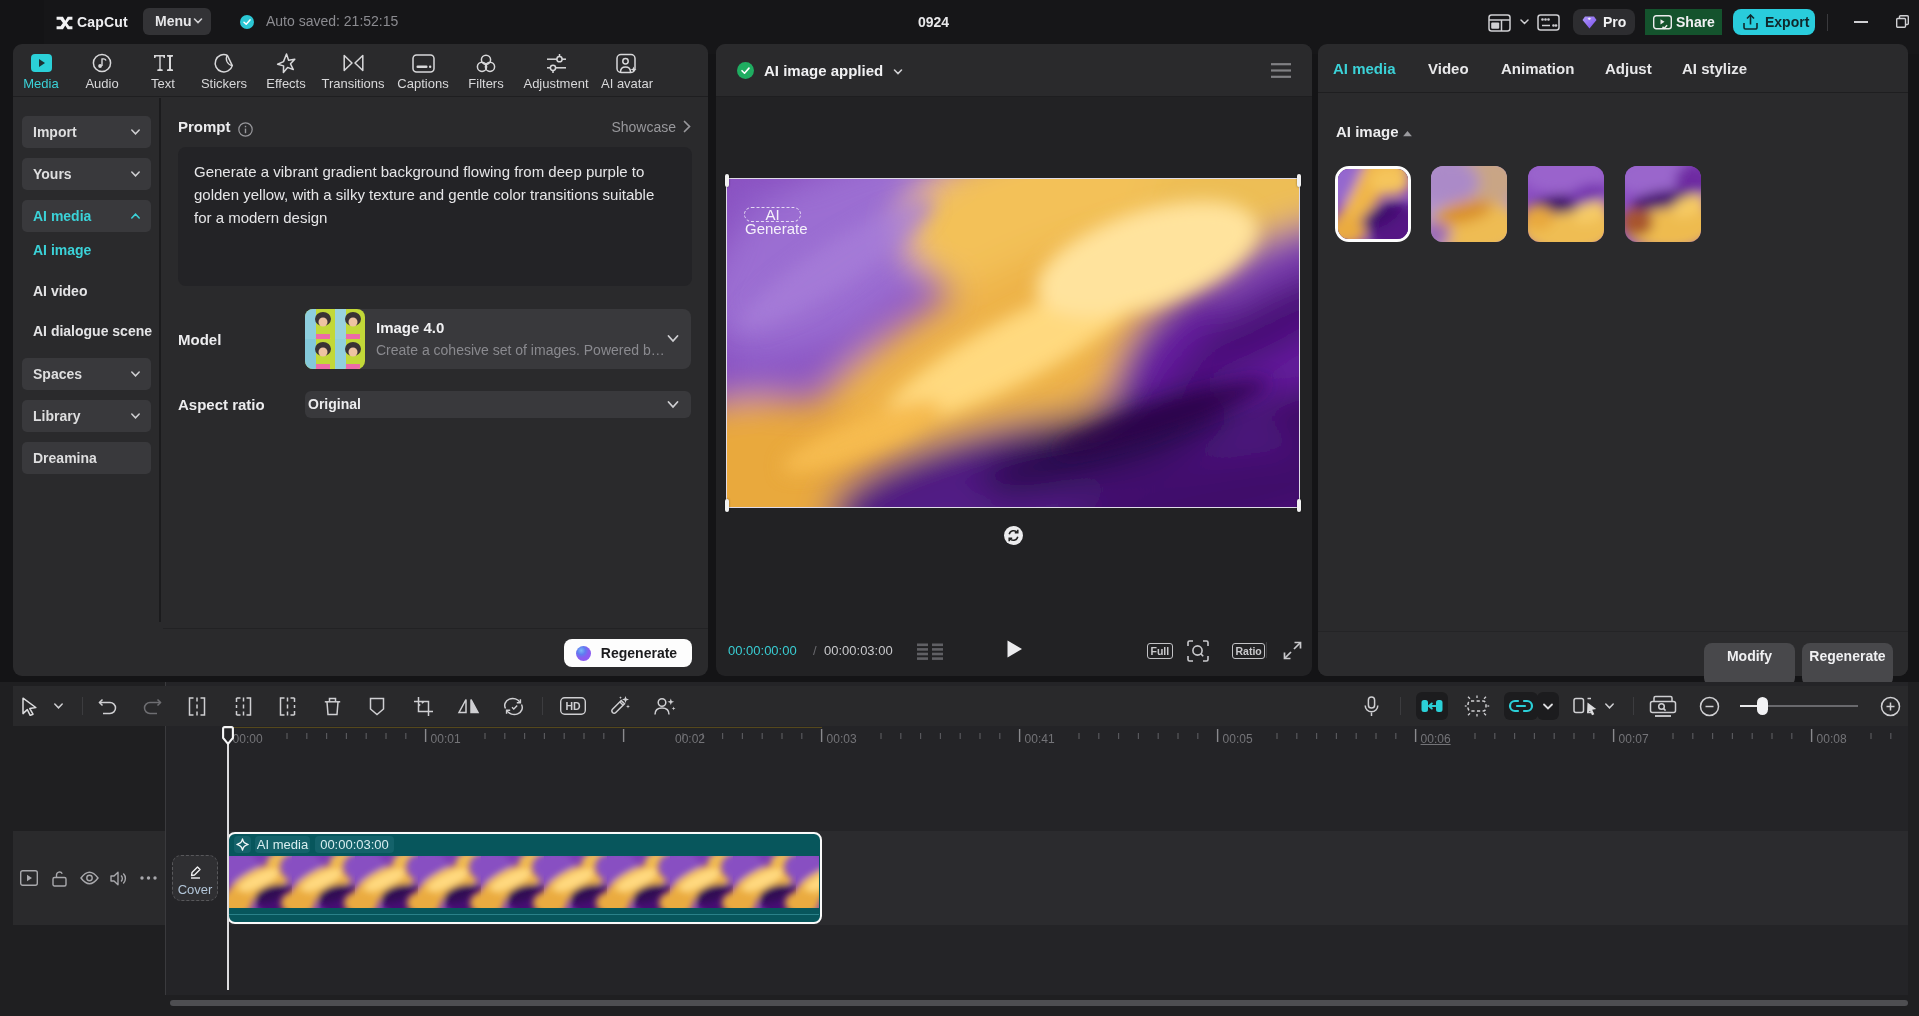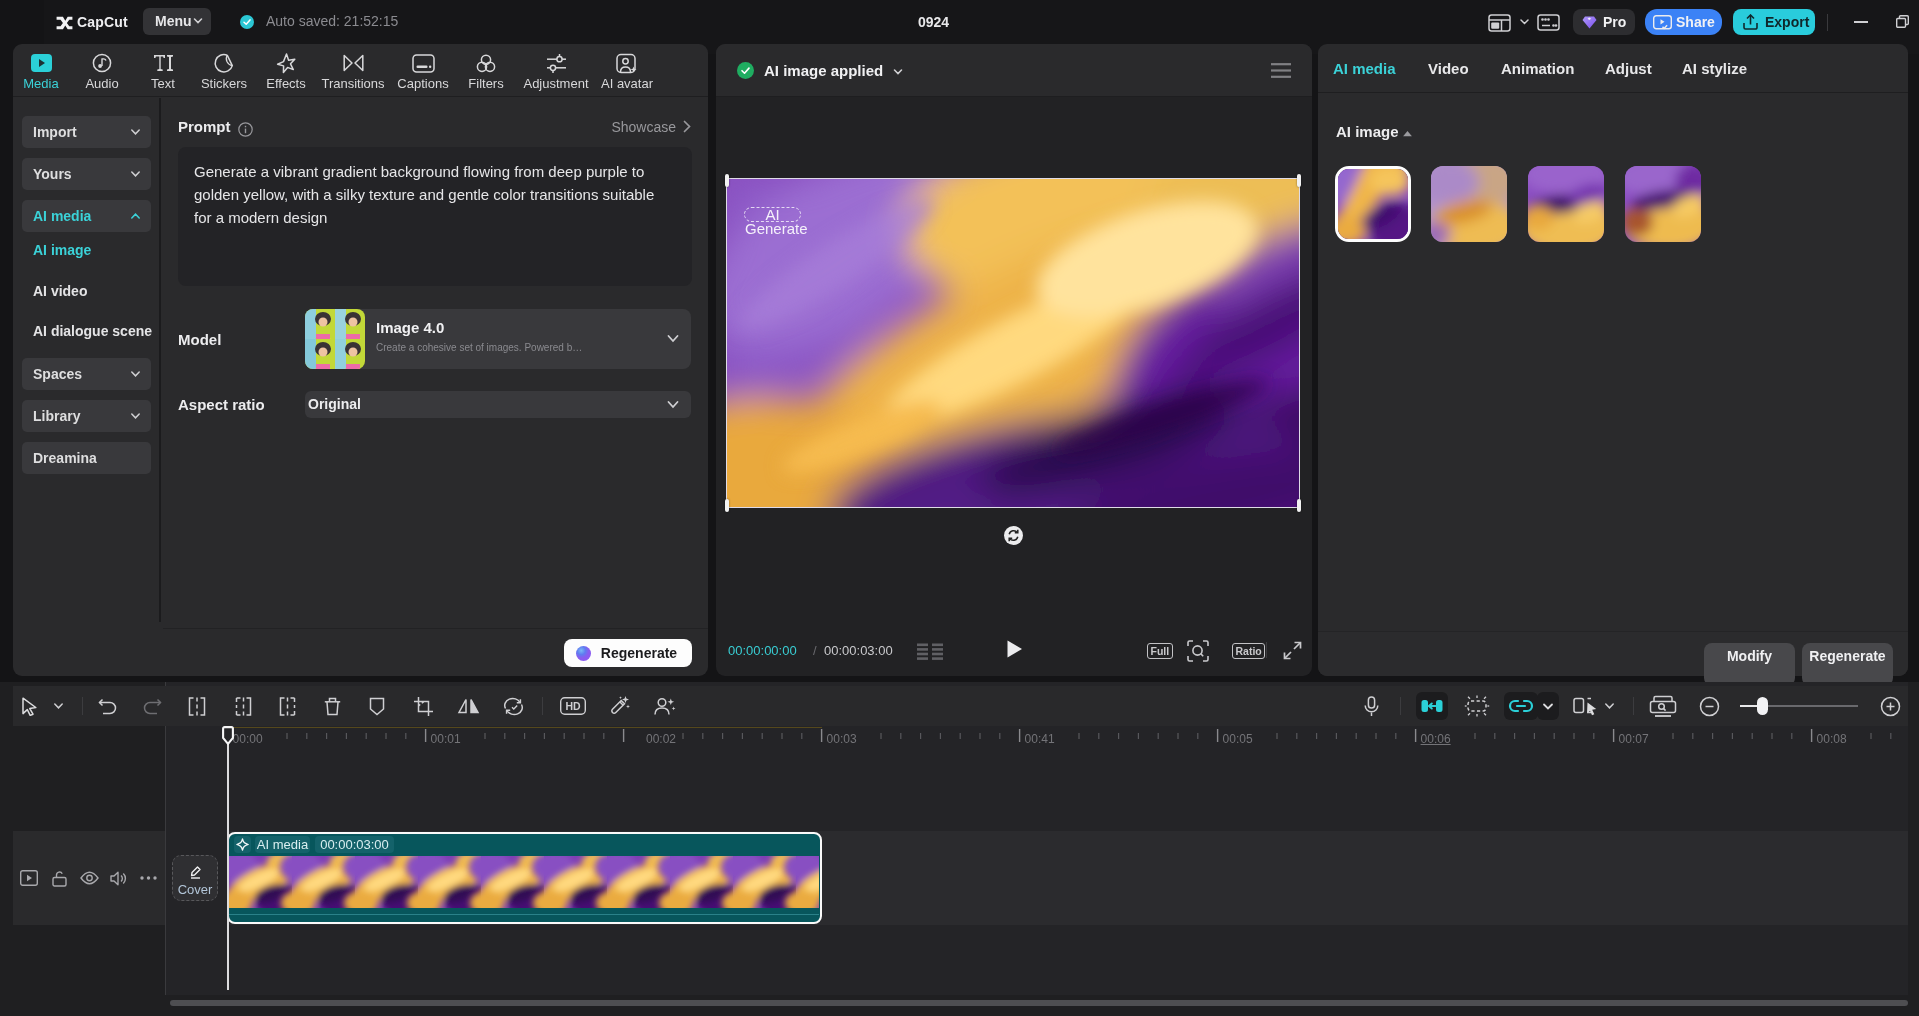--- a/index.html
+++ b/index.html
@@ -32,21 +32,21 @@
 
 
 #midcontent { position:absolute; left:150px; top:54px; width:545px; height:578px; }
 #prompt-label { position:absolute; left:15px; top:20px; color:#ececee; font-size:15px; font-weight:bold; }
 #showcase { position:absolute; right:17px; top:21px; color:#98989c; font-size:14px; }
 #promptbox { position:absolute; left:15px; top:49px; width:514px; height:139px; background:#232326; border-radius:8px; color:#e6e6e8; font-size:15px; line-height:23px; padding:13px 24px 13px 16px; }
 .fieldlabel { position:absolute; left:15px; color:#ececee; font-size:15px; font-weight:bold; }
 #modelbox { position:absolute; left:142px; top:211px; width:386px; height:60px; background:#39393c; border-radius:8px; }
 #modelbox .thumb { position:absolute; left:0; top:0; width:60px; height:60px; border-radius:8px; overflow:hidden; }
 #modelbox .t1 { position:absolute; left:71px; top:10px; color:#f0f0f2; font-size:15px; font-weight:bold; }
-#modelbox .t2 { position:absolute; left:71px; top:33px; color:#8a8a8f; font-size:10px; }
+#modelbox .t2 { position:absolute; left:71px; top:33px; color:#8a8a8f; font-size:14px; }
 #ratiobox { position:absolute; left:142px; top:293px; width:386px; height:27px; background:#39393c; border-radius:6px; color:#ececee; font-size:14px; font-weight:bold; line-height:27px; padding-left:3px; }
 #leftfooter { position:absolute; left:150px; top:584px; width:545px; height:48px; border-top:1px solid #222224; }
 #regen1 { position:absolute; right:16px; top:10px; width:128px; height:28px; background:#fdfdfd; border-radius:8px; color:#1b1b1d; font-size:14px; font-weight:bold; line-height:28px; text-align:center; }
 
 
 #prevpanel { left:716px; top:44px; width:596px; height:632px; background:#222224; }
 #prevhead { position:absolute; left:0; top:0; width:596px; height:53px; background:#2a2a2c; border-radius:9px 9px 0 0; border-bottom:1px solid #1e1e20; }
 #applied { position:absolute; left:21px; top:18px; }
 #applied .txt { position:absolute; left:27px; top:0px; width:220px; color:#f0f0f2; font-size:15px; font-weight:bold; }
 #frame { position:absolute; left:11px; top:135px; width:572px; height:328px; outline:1.5px solid rgba(240,235,248,.92); }
@@ -132,21 +132,21 @@
           <linearGradient id="dia" x1="0" y1="0" x2="1" y2="1">
             <stop offset="0%" stop-color="#b09af8"></stop>
             <stop offset="100%" stop-color="#7a4ef0"></stop>
           </linearGradient>
         </defs>
         <path d="M3 0.5 h9 l2.5 3.5 -7 8.5 -7-8.5 Z" fill="url(#dia)"></path>
         <path d="M5.5 2.8 l1.8-1.2 1.8 1.2 -1.8 1.2 Z" fill="#fff" opacity=".85"></path>
       </svg>
     <div style="position:absolute;left:30px;top:5px;color:#f2f2f4;font-size:14px;font-weight:bold">Pro</div>
   </div>
-  <div style="position:absolute;left:1601px;top:9px;width:77px;height:26px;background:#3b82f6;border-radius:12px">
+  <div style="position:absolute;left:1601px;top:9px;width:77px;height:26px;background:#14532d;border-radius:0">
     <svg style="position:absolute;left:8px;top:6px" width="19" height="15" viewBox="0 0 19 15" fill="none" stroke="#ececee" stroke-width="1.4">
         <rect x="0.7" y="0.7" width="17.6" height="13" rx="2.5"></rect>
         <path d="M7.5 4.2 L11.5 6.8 L7.5 9.4 Z" fill="#ececee" stroke="none"></path>
         <path d="M9.5 11.8 l1.6 1.6 3-3.2" stroke-width="1.5"></path>
       </svg>
     <div style="position:absolute;left:31px;top:5px;color:#f2f2f4;font-size:14px;font-weight:bold">Share</div>
   </div>
   <div style="position:absolute;left:1689px;top:9px;width:82px;height:26px;background:#29ccdc;border-radius:8px">
     <svg style="position:absolute;left:10px;top:5px" width="15" height="16" viewBox="0 0 15 16" fill="none" stroke="#10282c" stroke-width="1.6">
         <path d="M1 9 v4.5 a1.5 1.5 0 0 0 1.5 1.5 h10 a1.5 1.5 0 0 0 1.5-1.5 V9"></path>
@@ -636,21 +636,21 @@
         <rect x="1565.8" y="7" width="1.2" height="6" fill="#58585c"></rect>
         <rect x="1585.6" y="7" width="1.2" height="6" fill="#58585c"></rect>
         <rect x="1605.4" y="7" width="1.2" height="6" fill="#58585c"></rect>
         <rect x="1625.2" y="7" width="1.2" height="6" fill="#58585c"></rect>
         <rect x="1644.8999999999999" y="3" width="1.4" height="13" fill="#8a8a8e"></rect>
         <rect x="1704.4" y="7" width="1.2" height="6" fill="#58585c"></rect>
         <rect x="1724.2" y="7" width="1.2" height="6" fill="#58585c"></rect>
       </svg>
       <div class="rlabel" style="left: 66.6px;">00:00</div>
       <div class="rlabel" style="left: 264.6px;">00:01</div>
-      <div class="rlabel" style="left: 458px; padding-left: 22px;">00:02</div>
+      <div class="rlabel" style="left: 487px; padding-left: 22px;">00:02</div>
       <div class="rlabel" style="left: 660.6px;">00:03</div>
       <div class="rlabel" style="left: 858.6px;">00:41</div>
       <div class="rlabel" style="left: 1056.6px;">00:05</div>
       <div class="rlabel" style="left: 1254.6px; text-decoration: underline;">00:06</div>
       <div class="rlabel" style="left: 1452.6px;">00:07</div>
       <div class="rlabel" style="left: 1650.6px;">00:08</div>
     </div>
   <div id="coverbtn">
     <svg style="position:absolute;left:14px;top:7px" width="17" height="17" viewBox="0 0 17 17">
         <path d="M5 9.5 L10.5 4 L13 6.5 L7.5 12 L4.6 12.6 Z" stroke="#f0f0f2" stroke-width="1.4" fill="none" stroke-linejoin="round"></path>

